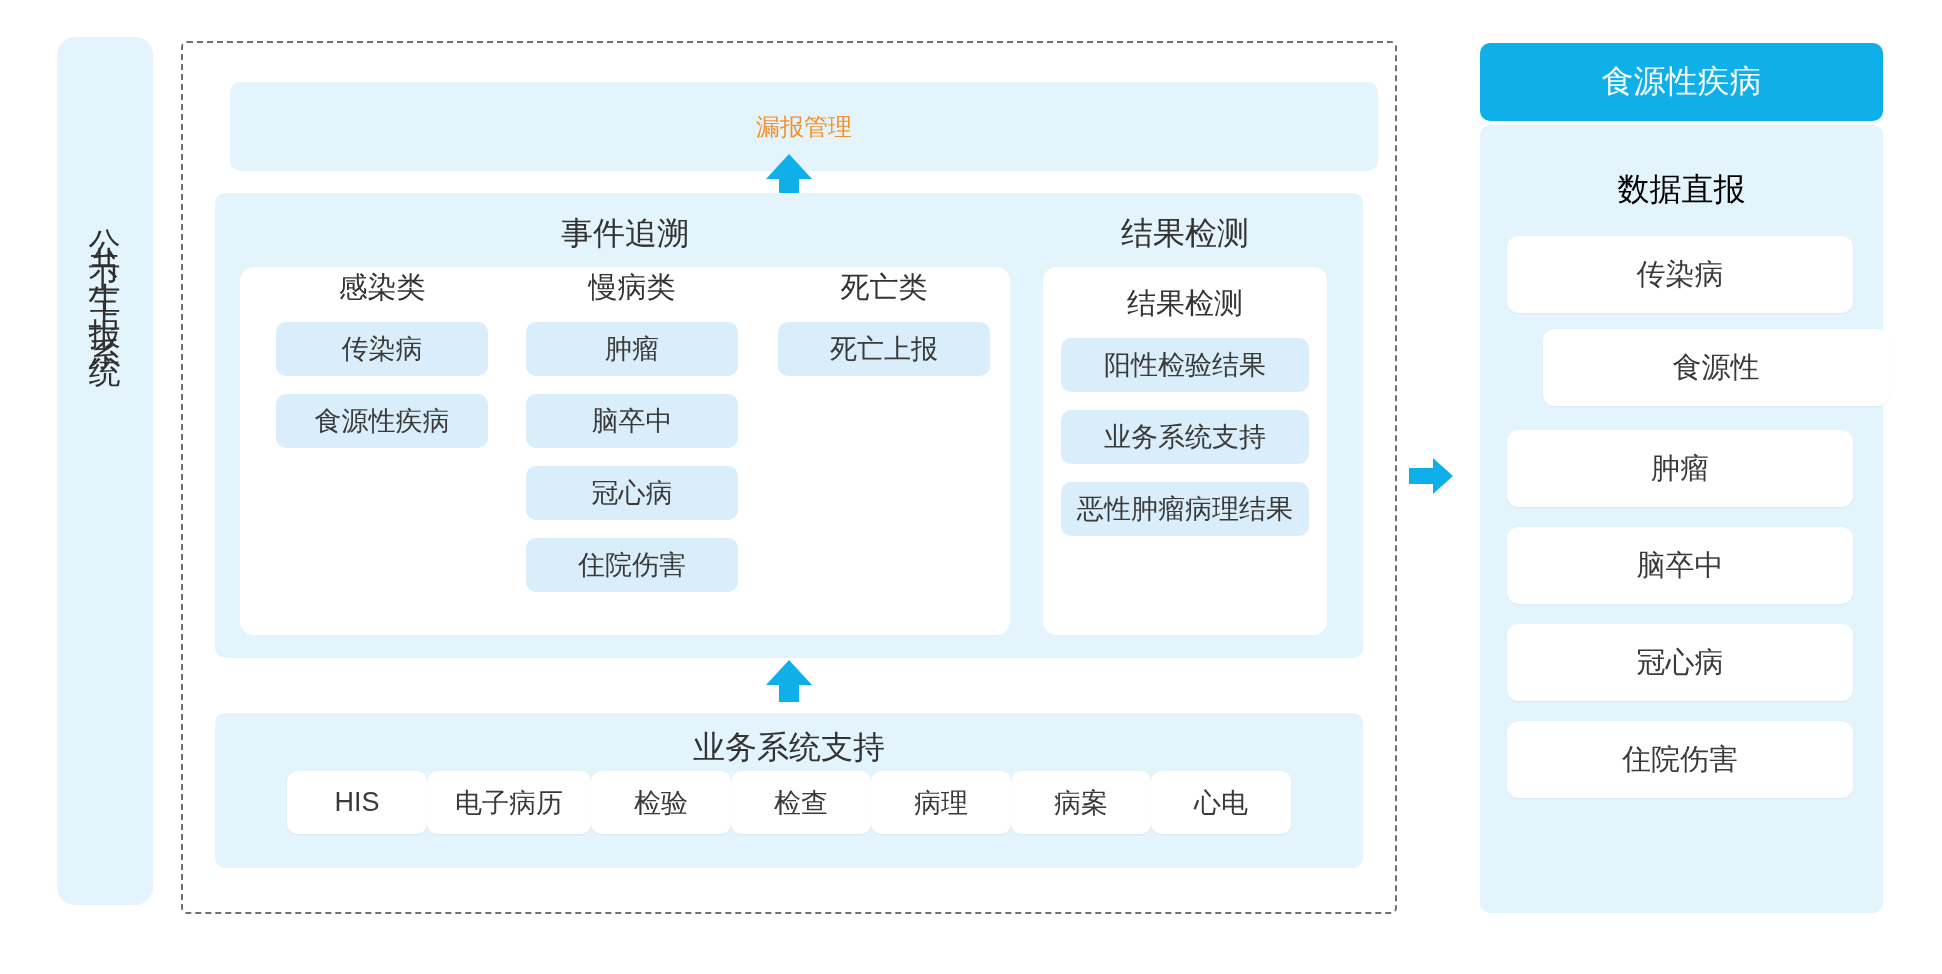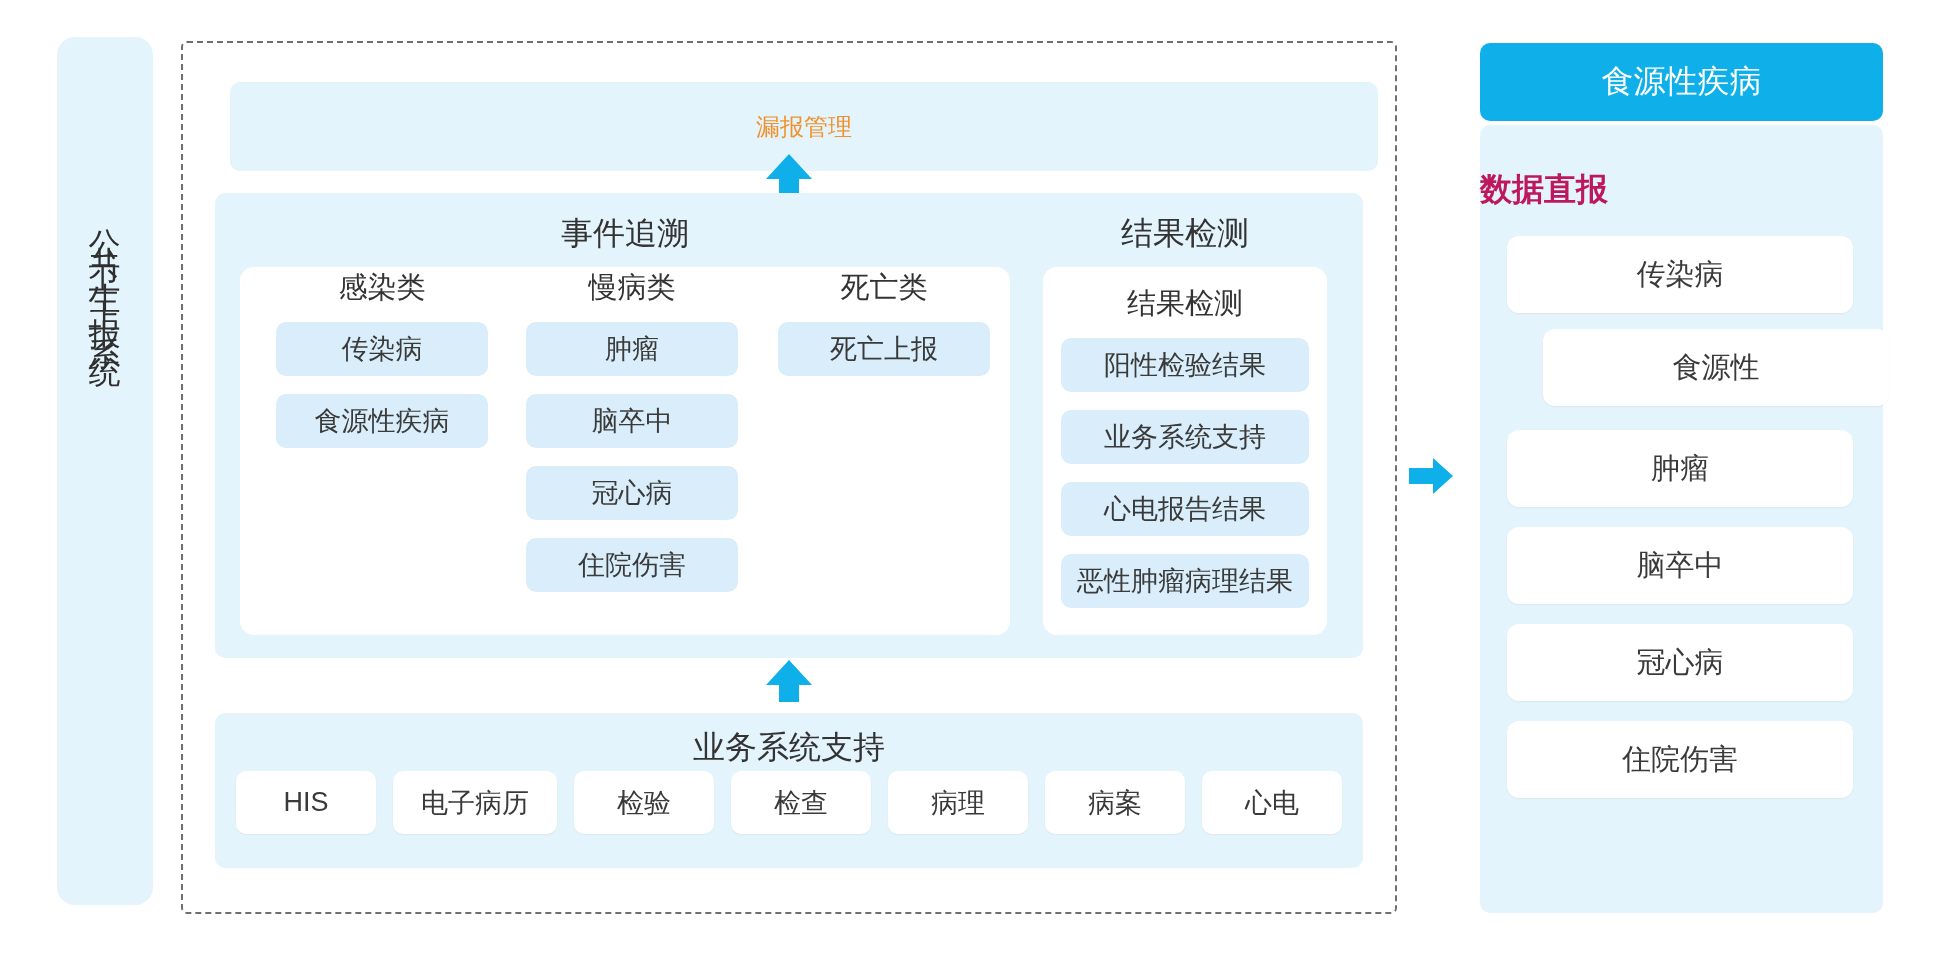--- a/index.html
+++ b/index.html
@@ -77,41 +77,41 @@
   }
   .wp-right{display:flex;flex-direction:column;align-items:center;padding-top:20px;box-sizing:border-box;}
   .wp-right .chip{width:248px;}
   
   .bottom-bar{
     position:absolute;left:215px;top:713px;width:1148px;height:155px;
     background:var(--c-panel);border-radius:10px;box-sizing:border-box;
     display:flex;flex-direction:column;align-items:center;padding-top:16px;
   }
   .bb-title{height:36px;line-height:36px;font-size:32px;color:#333;font-weight:500;margin-bottom:6px;}
-  .bb-chips{display:flex;gap:17px;justify-content:space-between;}
+  .bb-chips{display:flex;justify-content:space-between;}
   .bb-chip{
     min-width:140px;height:63px;padding:0 28px;box-sizing:border-box;
     background:#ffffff;border-radius:10px;box-shadow:0 1px 2px rgba(0,0,0,0.05);
     display:flex;align-items:center;justify-content:center;
     font-size:27px;color:var(--c-text);
   }
   
   .right-header{
     position:absolute;left:1480px;top:43px;width:403px;height:78px;
     background:var(--c-accent);border-radius:10px;
     display:flex;align-items:center;justify-content:center;
     font-size:32px;color:#ffffff;
   }
   .right-body{
     position:absolute;left:1480px;top:125px;width:403px;height:788px;
     background:var(--c-panel);border-radius:10px;
   }
   .rb-title{
     position:absolute;top:42px;left:0;width:100%;height:44px;line-height:44px;
-    font-size:32px;color:#be185d;font-weight:700;
+    text-align:center;font-size:32px;color:#000000;font-weight:400;
   }
   .rb-chip{
     position:absolute;left:27px;width:346px;height:77px;
     background:#ffffff;border-radius:12px;box-shadow:0 1px 2px rgba(0,0,0,0.05);
     display:flex;align-items:center;justify-content:center;
     font-size:29px;color:var(--c-text);
   }
 </style>
 </head>
 <body>
@@ -152,21 +152,20 @@
       <div class="col col-3">
         <div class="col-header">死亡类</div>
         <div class="chip">死亡上报</div>
       </div>
     </div>
 
     <div class="white-panel wp-right">
       <div class="col-header">结果检测</div>
       <div class="chip">阳性检验结果</div>
       <div class="chip">业务系统支持</div>
-      <div class="chip">心电报告结果</div>
       <div class="chip">恶性肿瘤病理结果</div>
     </div>
   </div>
 
   <svg class="arrow arrow-up-2" width="46" height="42" viewBox="0 0 46 42">
     <polygon points="23,0 46,25 33,25 33,42 13,42 13,25 0,25"></polygon>
   </svg>
 
   <div class="bottom-bar">
     <div class="bb-title">业务系统支持</div>

